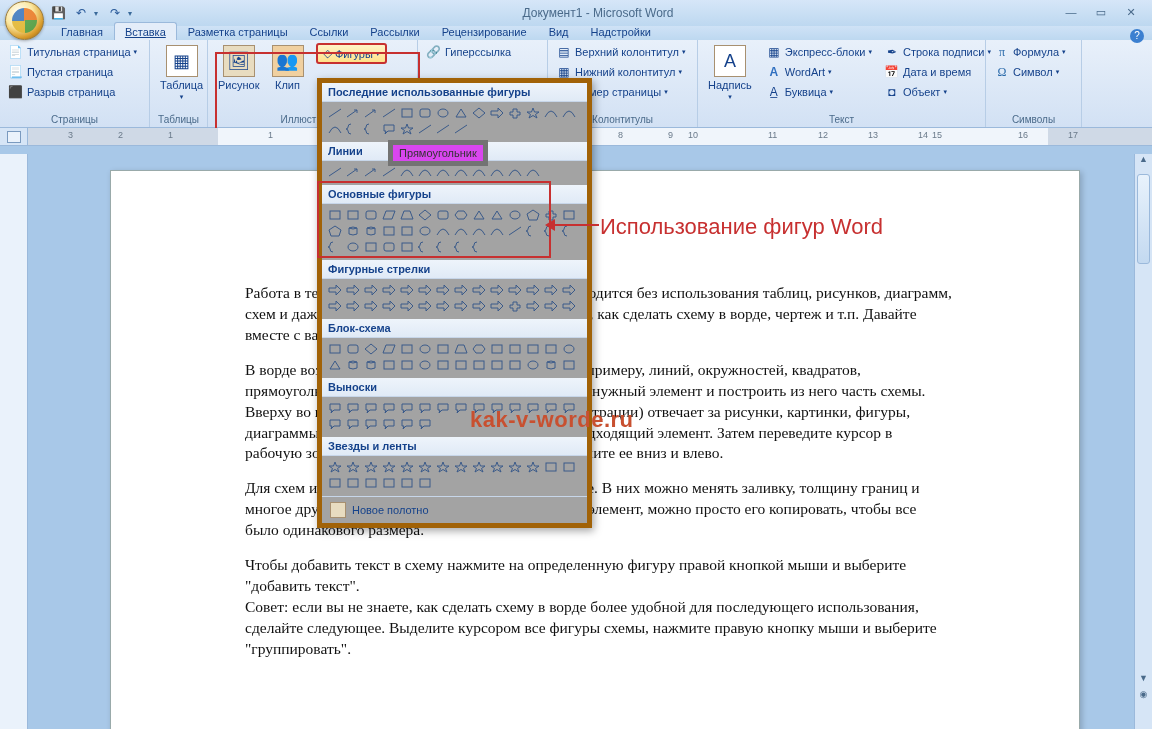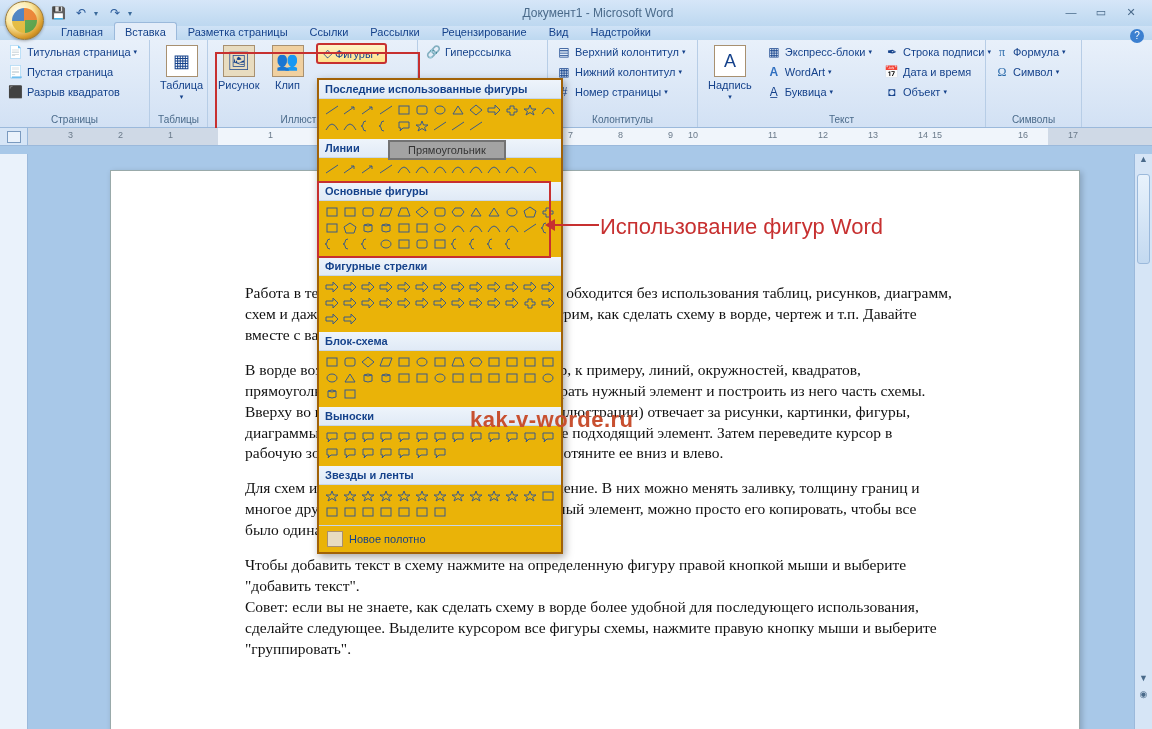--- a/index.html
+++ b/index.html
@@ -12,21 +12,21 @@
 .qat { margin-left: 50px; display: flex; gap: 4px; align-items: center; }
 .qat-item { width: 18px; height: 18px; display: flex; align-items: center; justify-content: center; color: #2a5a9a; font-size: 12px; }
 .qat-drop { width: 8px; font-size: 8px; color: #3a6a9a; }
 .title-text { flex: 1; text-align: center; font-size: 12px; color: #4a6a8a; }
 .winbtns { display: flex; gap: 8px; margin-right: 10px; }
 .winbtn { width: 22px; height: 14px; font-size: 11px; color: #4a6a8a; text-align: center; }
 
 
 .tabbar { height: 14px; background: linear-gradient(#cfe2f6,#bdd8f0); display: flex; align-items: flex-end; padding-left: 50px; position: relative; }
 .tab { padding: 3px 10px 2px; font-size: 11px; color: #15428b; cursor: pointer; border: 1px solid transparent; border-bottom: none; }
-.tab.active { background: #e4edf9; border-color: #9bb9db; border-radius: 3px 3px 0 0; }
+.tab.active { background: #e4edf9; border-color: #9bb9db; border-radius: 3px 3px 0 0; text-decoration: underline; }
 .help-icon { position: absolute; right: 8px; top: 3px; width: 14px; height: 14px; border-radius: 50%; background: #3b7fd0; color: #fff; font-size: 10px; text-align: center; line-height: 14px; }
 
 
 .ribbon { height: 88px; background: linear-gradient(#e8f0fa,#d2e1f4); display: flex; border-bottom: 1px solid #9bb9db; }
 .group { border-right: 1px solid #b7cde6; padding: 3px 6px 1px; display: flex; flex-direction: column; }
 .group-body { flex: 1; display: flex; gap: 4px; align-items: flex-start; }
 .group-label { font-size: 10px; color: #4a6a8a; text-align: center; padding: 1px 0; }
 .btn-sm { display: flex; align-items: center; gap: 3px; font-size: 11px; color: #15428b; padding: 1px 2px; white-space: nowrap; }
 .icon16 { width: 16px; height: 16px; display: inline-flex; align-items: center; justify-content: center; font-size: 12px; }
 .big-btn { display: flex; flex-direction: column; align-items: center; gap: 2px; padding: 2px 4px; font-size: 11px; color: #15428b; }
@@ -48,28 +48,28 @@
 .docarea { position: absolute; left: 0; top: 154px; right: 0; bottom: 0; display: flex; background: #a8c8e8; }
 .ruler-v { width: 28px; background: #eaf2fb; border-right: 1px solid #9bb9db; }
 .scrollpane { flex: 1; position: relative; overflow: hidden; }
 .page { position: absolute; left: 82px; top: 16px; width: 970px; height: 1200px; background: #fff; border: 1px solid #9aa; box-shadow: 2px 2px 6px rgba(0,0,0,.2); padding: 112px 126px 40px 134px; }
 .page p { font-family: Georgia, "Times New Roman", serif; font-size: 15.5px; line-height: 1.35; color: #111; margin-bottom: 14px; }
 .vscroll { width: 18px; background: #d6e5f6; border-left: 1px solid #9bb9db; position: relative; }
 .vscroll .thumb { position: absolute; left: 2px; right: 2px; top: 20px; height: 90px; background: linear-gradient(#e8f2fc,#c3d9f0); border: 1px solid #9bb9db; border-radius: 3px; }
 .vscroll .arr { position: absolute; left: 0; right: 0; height: 16px; text-align: center; font-size: 9px; color: #4a6a8a; }
 
 
-.shapes-dd { position: absolute; left: 317px; top: 78px; width: 246px; background: #eab308; border: 2px solid #a16207; box-shadow: 2px 3px 8px rgba(0,0,0,.35); z-index: 40; font-size: 11px; }
+.shapes-dd { position: absolute; left: 317px; top: 78px; width: 275px; background: #a3a3a3; border: 5px solid #a16207; box-shadow: 2px 3px 8px rgba(0,0,0,.35); z-index: 40; font-size: 11px; }
 .dd-head { background: linear-gradient(#eef4fb,#e0eaf6); color: #15428b; font-weight: bold; padding: 3px 6px; border-bottom: 1px solid #c7d6e9; }
 .dd-grid { display: flex; flex-wrap: wrap; padding: 3px 4px 5px; gap: 0; }
 .dd-grid .sh { width: 18px; height: 16px; display: flex; align-items: center; justify-content: center; color: #3a5a8a; }
 .dd-grid .sh svg { stroke: #3a5a8a; fill: none; stroke-width: 1; }
 .dd-foot { display: flex; align-items: center; gap: 6px; padding: 5px 8px; border-top: 1px solid #c7d6e9; color: #15428b; }
 .dd-foot .ic { width: 16px; height: 16px; background: #e8dcc0; border: 1px solid #a89070; }
-.tooltip { position: absolute; left: 388px; top: 140px; background: #a3a3a3; border: 2px solid #737373; padding: 2px 18px; font-size: 11px; color: #333; z-index: 50; }
+.tooltip { position: absolute; left: 388px; top: 140px; background: #d946ef; border: 5px solid #737373; padding: 2px 6px; font-size: 11px; color: #333; z-index: 50; }
 .red-box-basic { position: absolute; border: 2px solid #c73030; pointer-events: none; z-index: 41; }
 
 
 .callout-arrow { position: absolute; z-index: 45; left: 549px; top: 224px; width: 50px; height: 2px; background: #c73030; }
 .callout-arrow::before { content: ""; position: absolute; left: -10px; top: -5px; border: 6px solid transparent; border-right: 10px solid #c73030; }
 .callout-text { position: absolute; z-index: 45; left: 600px; top: 214px; font-family: Arial, sans-serif; font-size: 22px; color: #c73030; white-space: nowrap; }
 
 .watermark { position: absolute; z-index: 46; left: 470px; top: 407px; font-family: Arial, sans-serif; font-size: 22px; color: #c85030; font-weight: bold; letter-spacing: .5px; }
 
 .mini svg { width: 14px; height: 12px; }
@@ -114,21 +114,21 @@
           <span class="icon16">📄</span>
           <span>Титульная страница</span> 
           <span style="font-size:7px;">▾</span>
         </div>
       <div class="btn-sm">
           <span class="icon16">📃</span>
           <span>Пустая страница</span>
         </div>
       <div class="btn-sm">
           <span class="icon16">⬛</span>
-          <span>Разрыв квадратов</span>
+          <span>Разрыв страница</span>
         </div>
     </div>
     <div class="group-label">Страницы</div>
   </div>
 
   <div class="group" style="width:58px;">
     <div class="group-body">
       <div class="big-btn">
         <div class="big-icon" style="background:#fff;">▦</div>
         <span>Таблица</span>

